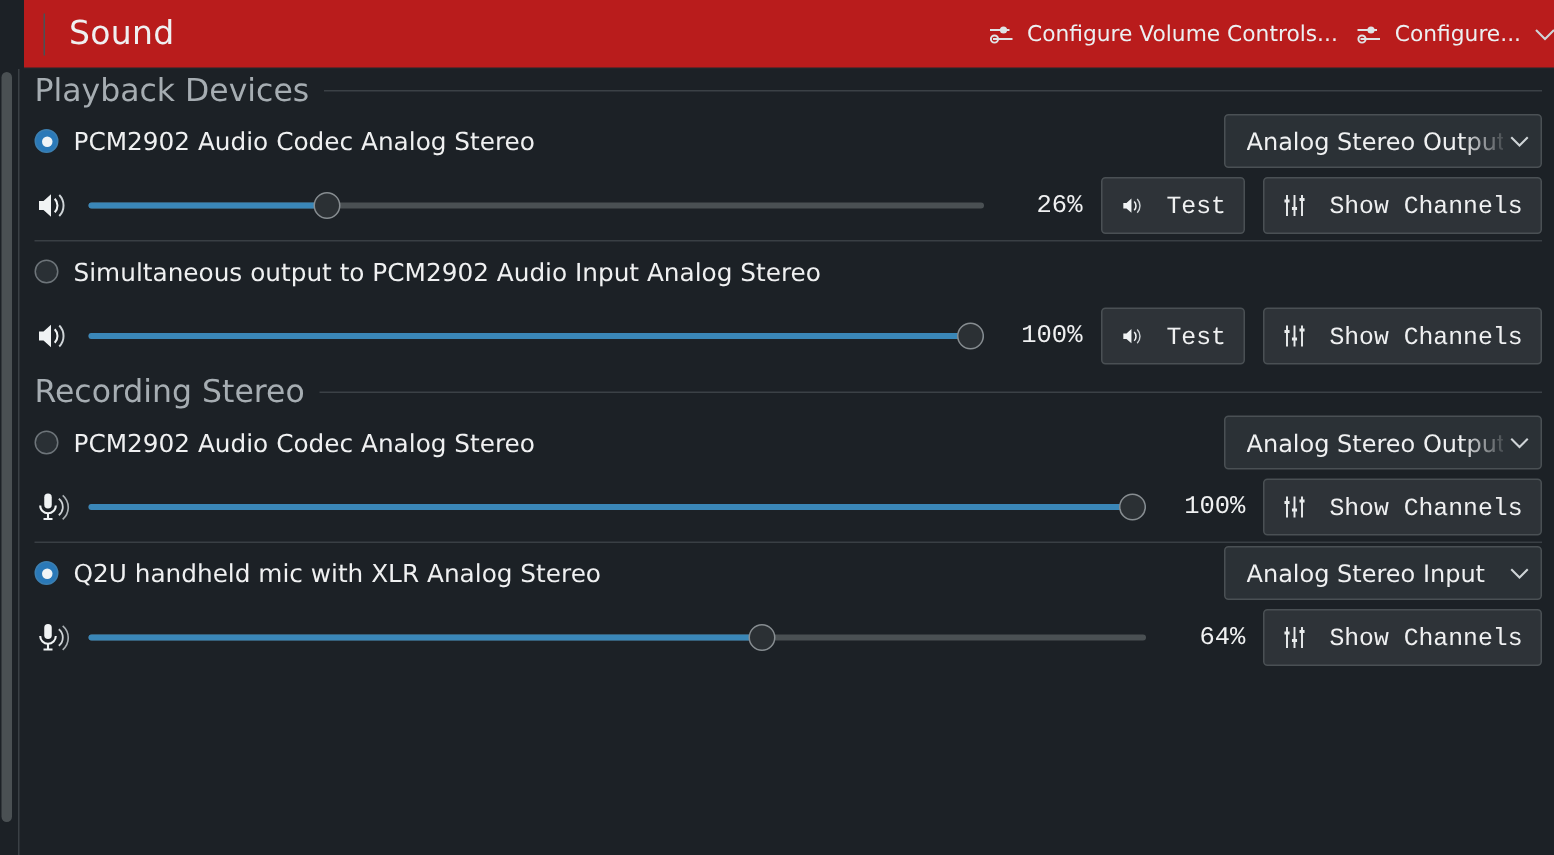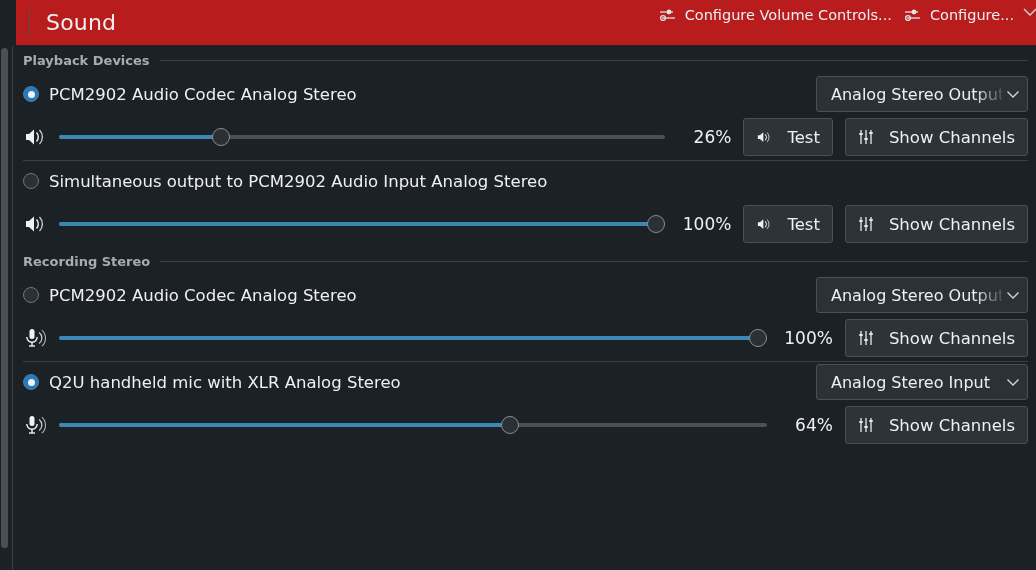--- a/index.html
+++ b/index.html
@@ -20,21 +20,21 @@
   }
   .title-sep {
     width:1px; height:28px; background:#4b5155; margin-left:13px;
   }
   .app-title {
     font-size:22px; color:#eff0f1; margin-left:16px;
     font-weight:400; letter-spacing:0.2px; white-space:nowrap;
   }
   .titlebar-spacer { flex:1 1 auto; }
   .hdr-btn {
-    display:flex; gap:8px;
+    display:flex; align-items:center; gap:8px;
     height:32px; padding:0 6px; border-radius:3px;
     color:#eceff1; font-size:14.5px; white-space:nowrap;
     cursor:default; background:transparent;
   }
   .hdr-btn:last-child { margin-right:8px; }
   .sliders-ico { width:18px; height:16px; flex:0 0 18px; }
 
   
   .scroll-track {
     position:absolute; left:1px; top:48px; width:7px; height:500px;
@@ -45,21 +45,21 @@
     background:#3a4045;
   }
   .content { position:absolute; left:13px; top:46px; width:1023px; height:524px; }
 
   
   .group {
     display:flex; align-items:center; gap:10px;
     height:28px; margin-left:10px; padding-right:8px;
   }
   .group-label {
-    font-size:13px; font-weight:bold; color:#a6adb2; white-space:nowrap;
+    font-size:21px; font-weight:normal; color:#a6adb2; white-space:nowrap;
   }
   .group-line { flex:1 1 auto; height:1px; background:#3b4146; }
 
   
   .device { position:relative; padding:0 0 0 10px; }
   .row-name {
     display:flex; align-items:center; height:40px; gap:10px;
     padding-right:8px;
   }
   .radio {
@@ -84,21 +84,21 @@
   .combo-text {
     font-size:16px; color:#eff0f1; white-space:nowrap; overflow:hidden;
     text-overflow:clip; flex:1 1 auto;
     -webkit-mask-image: linear-gradient(to right,#000 84%, rgba(0,0,0,0.15) 100%);
     mask-image: linear-gradient(to right,#000 84%, rgba(0,0,0,0.15) 100%);
   }
   .combo.full .combo-text { -webkit-mask-image:none; mask-image:none; }
   .combo-chev { color:#cfd4d7; font-size:15px; margin-left:4px; flex:0 0 auto; }
 
   .row-slider {
-    display:flex; align-items:center; height:46px; gap:12px; padding-right:8px;
+    display:flex; align-items:center; height:46px; gap:12px; padding-right:8px;font-family:Liberation Mono, monospace;
   }
   .vol-ico { width:24px; height:22px; flex:0 0 24px; }
   .slider { position:relative; flex:1 1 auto; height:22px; }
   .sl-groove {
     position:absolute; left:0; right:0; top:9px; height:4px;
     background:#4a5053; border-radius:2px;
   }
   .sl-fill {
     position:absolute; left:0; top:9px; height:4px;
     background:#3a87b8; border-radius:2px;

